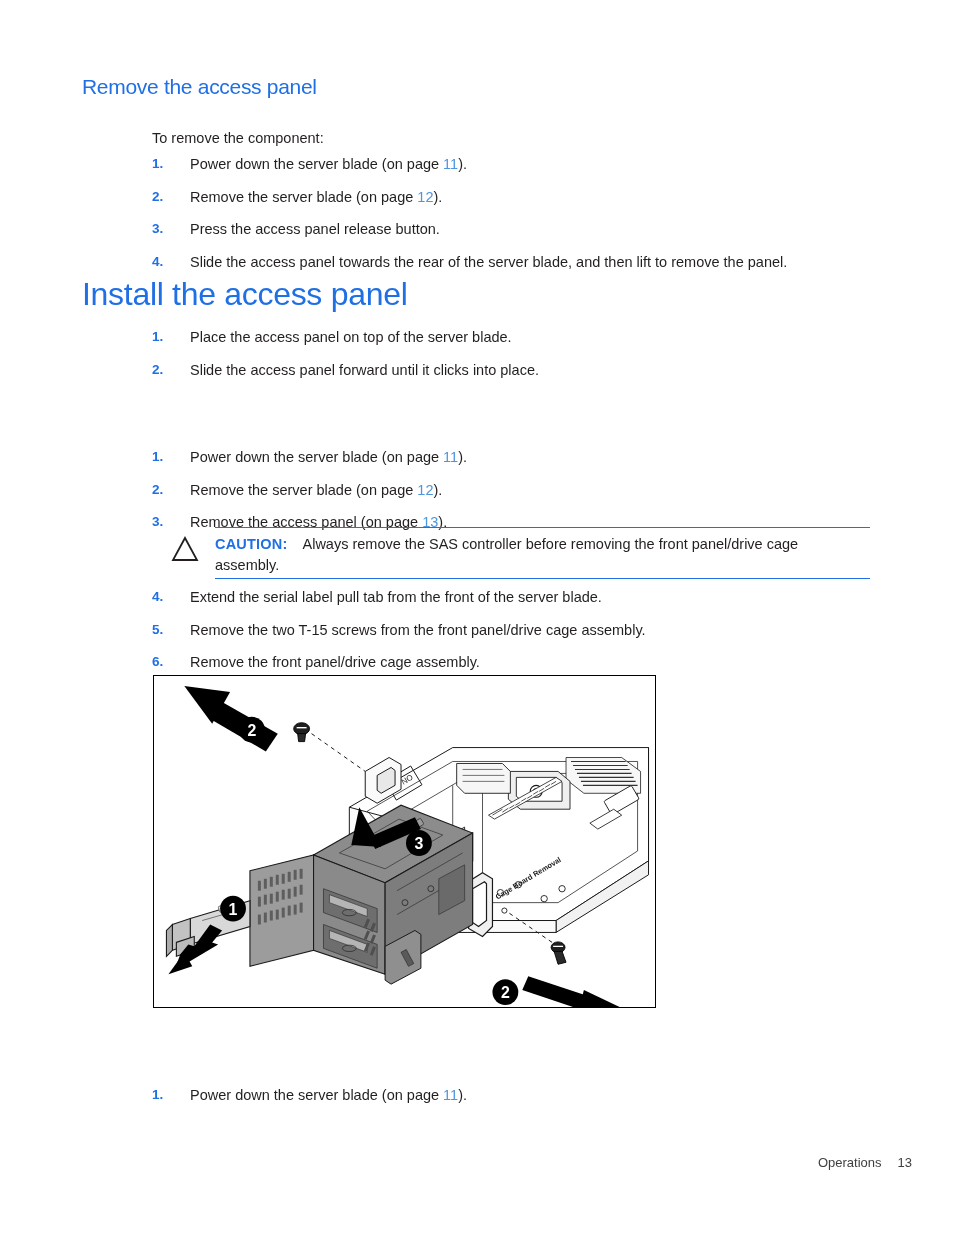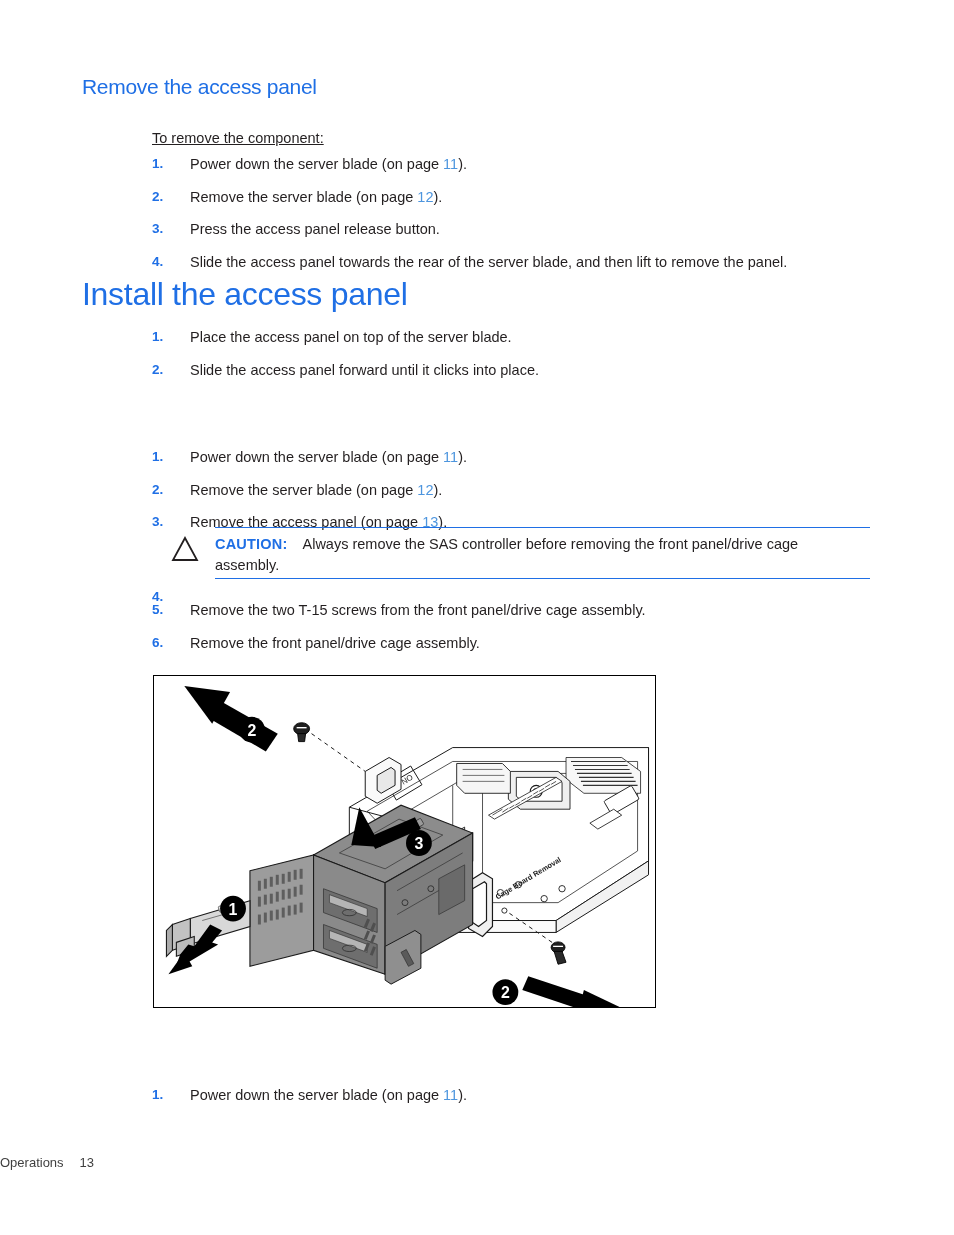--- a/index.html
+++ b/index.html
@@ -40,21 +40,20 @@
   .h-remove-dimm     { left: 82px;  top: 1036px; font-size: 32px; }
 
   
   .intro-text {
     position: absolute;
     left: 152px;
     top: 128px;
     font-size: 14.5px;
     color: #231f20;
     line-height: 1.45;
-    text-decoration: underline;
   }
 
   
   .steps {
     position: absolute;
     margin: 0;
     padding: 0;
     list-style: none;
   }
   .steps li {
@@ -142,22 +141,24 @@
     width: 100%;
     height: 100%;
   }
 
   
   .footer {
     position: absolute;
     left: 0;
     top: 1155px;
     width: 894px;
+    text-align: right;
     font-size: 13px;
     color: #3f3f3f;
+    padding-left: 18px;
   }
   .footer .fnum { margin-left: 16px; }
 </style>
 </head>
 <body>
 
 <div class="page">
 
   <h1 class="section-heading h-remove-access">Remove the access panel</h1>
 
@@ -210,21 +211,21 @@
       </svg>
     </div>
     <div class="caution-body">
       <span class="caution-label">CAUTION:</span><span>Always remove the SAS controller before removing the front panel/drive cage assembly.</span>
     </div>
     <div class="rule rule-bottom"></div>
   </div>
 
   <ol class="steps steps-d">
     <li>
-      <span class="num">4.</span>
+      <span class="num">4.</span><span>Extend the serial label pull tab from the front of the server blade.</span>
     </li>
     <li>
       <span class="num">5.</span><span>Remove the two T-15 screws from the front panel/drive cage assembly.</span>
     </li>
     <li>
       <span class="num">6.</span><span>Remove the front panel/drive cage assembly.</span>
     </li>
   </ol>
 
   <div class="figure-box">

